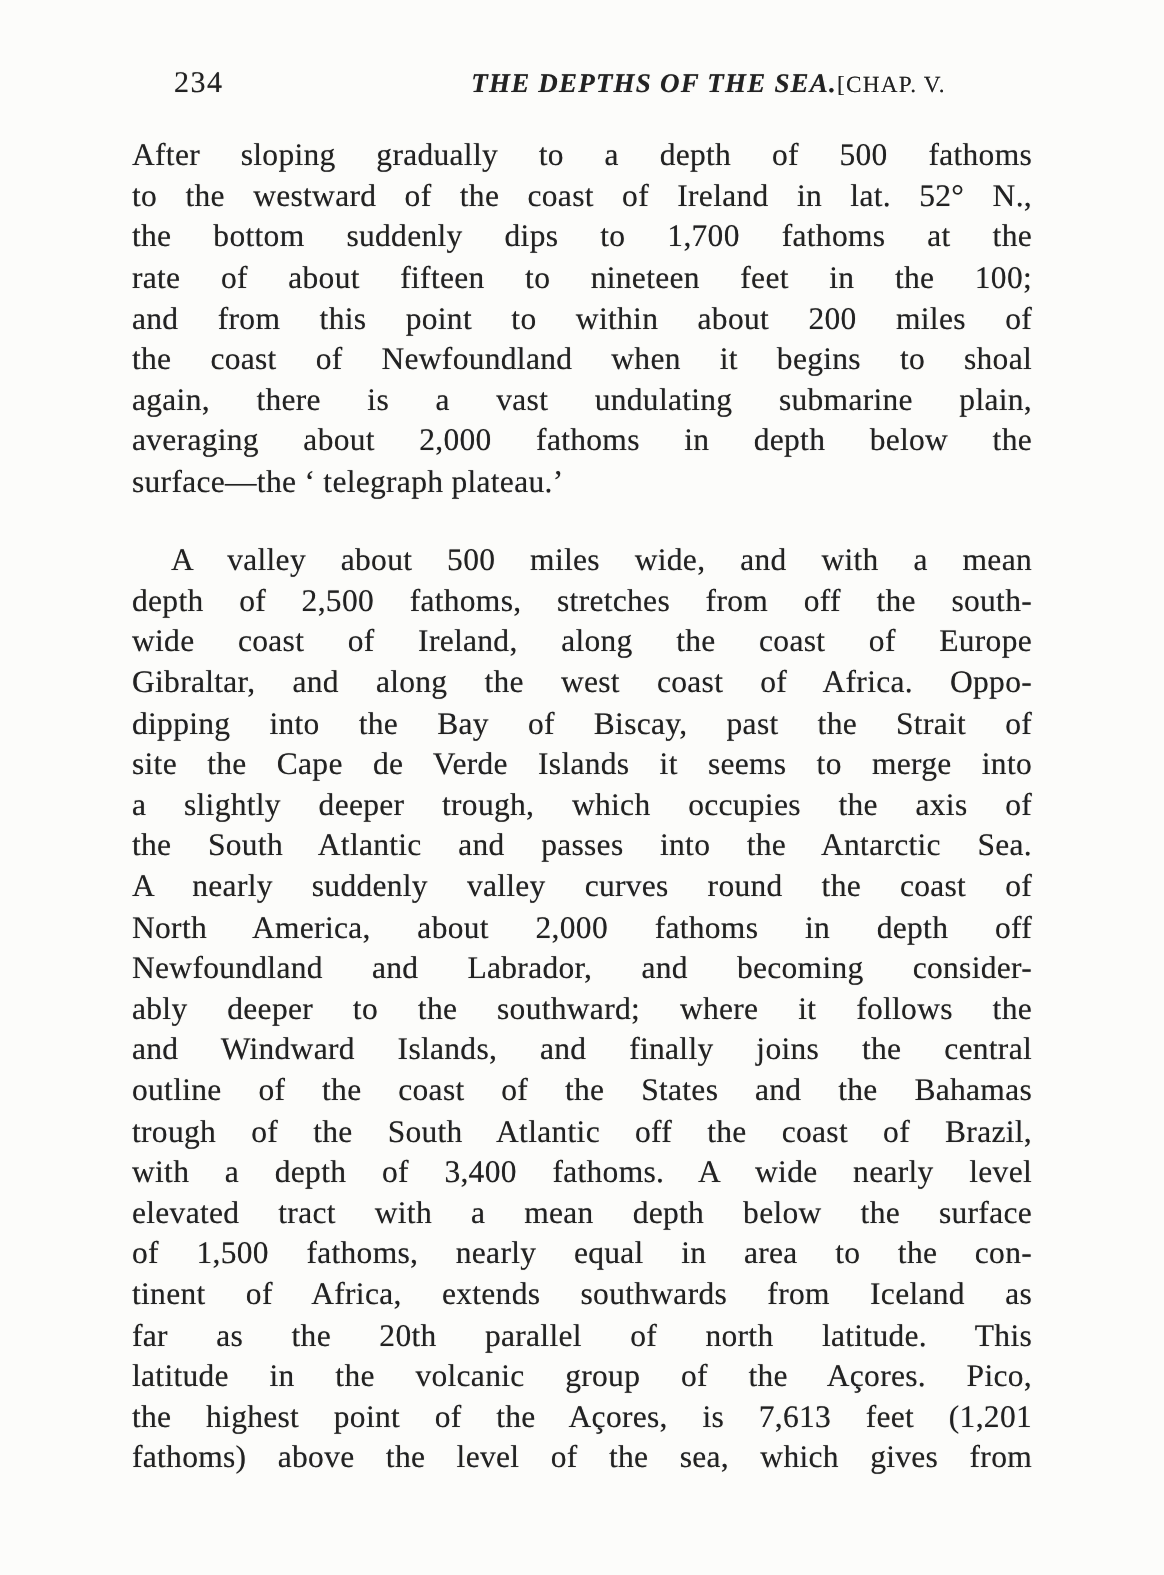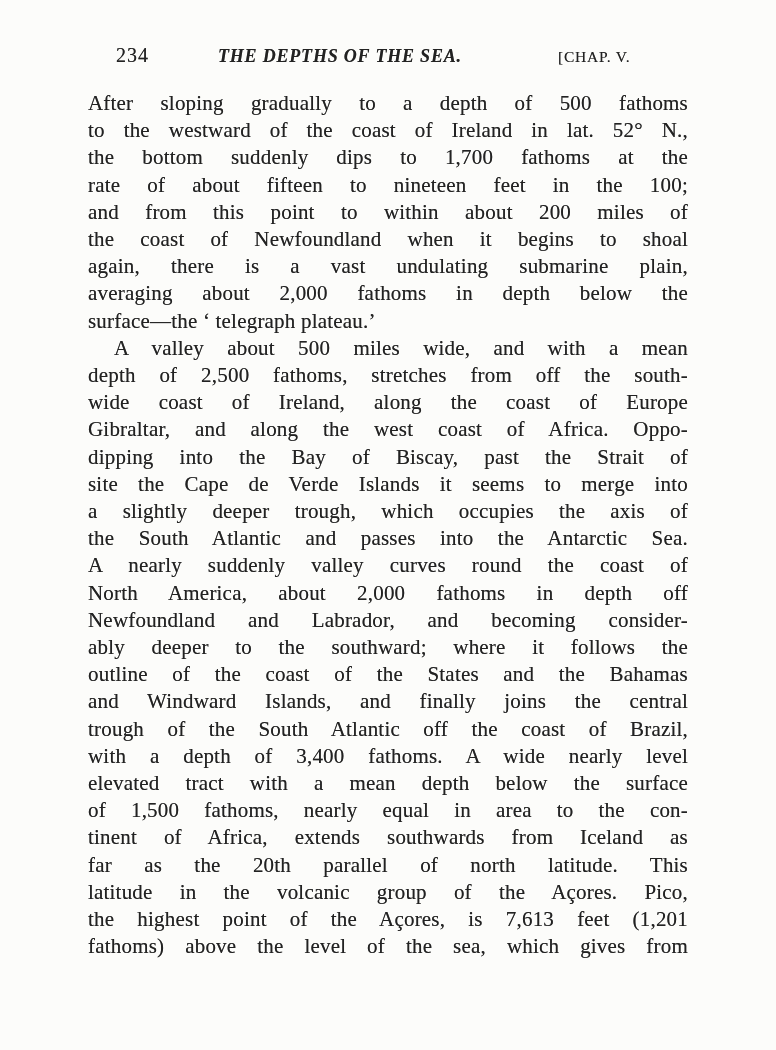--- a/index.html
+++ b/index.html
@@ -32,21 +32,21 @@
   }
   .folio{
     font-size:20px;
     letter-spacing:1px;
     padding-left:28px;
     width:130px;
     text-shadow:0 0 0.5px rgba(20,20,20,.55);
   }
   .running-title{
     flex:1;
-    text-align:left;
+    text-align:right;
     font-style:italic;
     font-weight:700;
     font-size:18px;
     letter-spacing:0.8px;
     text-shadow:0 0 0.5px rgba(20,20,20,.5);
   }
   .chap-marker{
     width:130px;
     text-align:left;
     padding-right:24px;
@@ -68,20 +68,21 @@
     text-align:justify;
     text-align-last:justify;
     white-space:normal;
     text-shadow:0 0 0.5px rgba(25,25,25,.55);
   }
   .line.para-end{
     text-align-last:left;
   }
   .line.indent{
     text-indent:26px;
+    margin-top:25px;
   }
 </style>
 </head>
 <body>
 
 <div class="page">
 
   <header class="running-head">
     <span class="folio">234</span>
     <span class="running-title">THE DEPTHS OF THE SEA.</span>
@@ -104,22 +105,22 @@
       <div class="line">wide coast of Ireland, along the coast of Europe</div>
       <div class="line">Gibraltar, and along the west coast of Africa. Oppo-</div>
       <div class="line">dipping into the Bay of Biscay, past the Strait of</div>
       <div class="line">site the Cape de Verde Islands it seems to merge into</div>
       <div class="line">a slightly deeper trough, which occupies the axis of</div>
       <div class="line">the South Atlantic and passes into the Antarctic Sea.</div>
       <div class="line">A nearly suddenly valley curves round the coast of</div>
       <div class="line">North America, about 2,000 fathoms in depth off</div>
       <div class="line">Newfoundland and Labrador, and becoming consider-</div>
       <div class="line">ably deeper to the southward; where it follows the</div>
+      <div class="line">and Windward Islands, and finally joins the central</div>
       <div class="line">outline of the coast of the States and the Bahamas</div>
-      <div class="line">and Windward Islands, and finally joins the central</div>
       <div class="line">trough of the South Atlantic off the coast of Brazil,</div>
       <div class="line">with a depth of 3,400 fathoms. A wide nearly level</div>
       <div class="line">elevated tract with a mean depth below the surface</div>
       <div class="line">of 1,500 fathoms, nearly equal in area to the con-</div>
       <div class="line">tinent of Africa, extends southwards from Iceland as</div>
       <div class="line">far as the 20th parallel of north latitude. This</div>
       <div class="line">latitude in the volcanic group of the Açores. Pico,</div>
       <div class="line">the highest point of the Açores, is 7,613 feet (1,201</div>
       <div class="line">fathoms) above the level of the sea, which gives from</div>
     </main>

